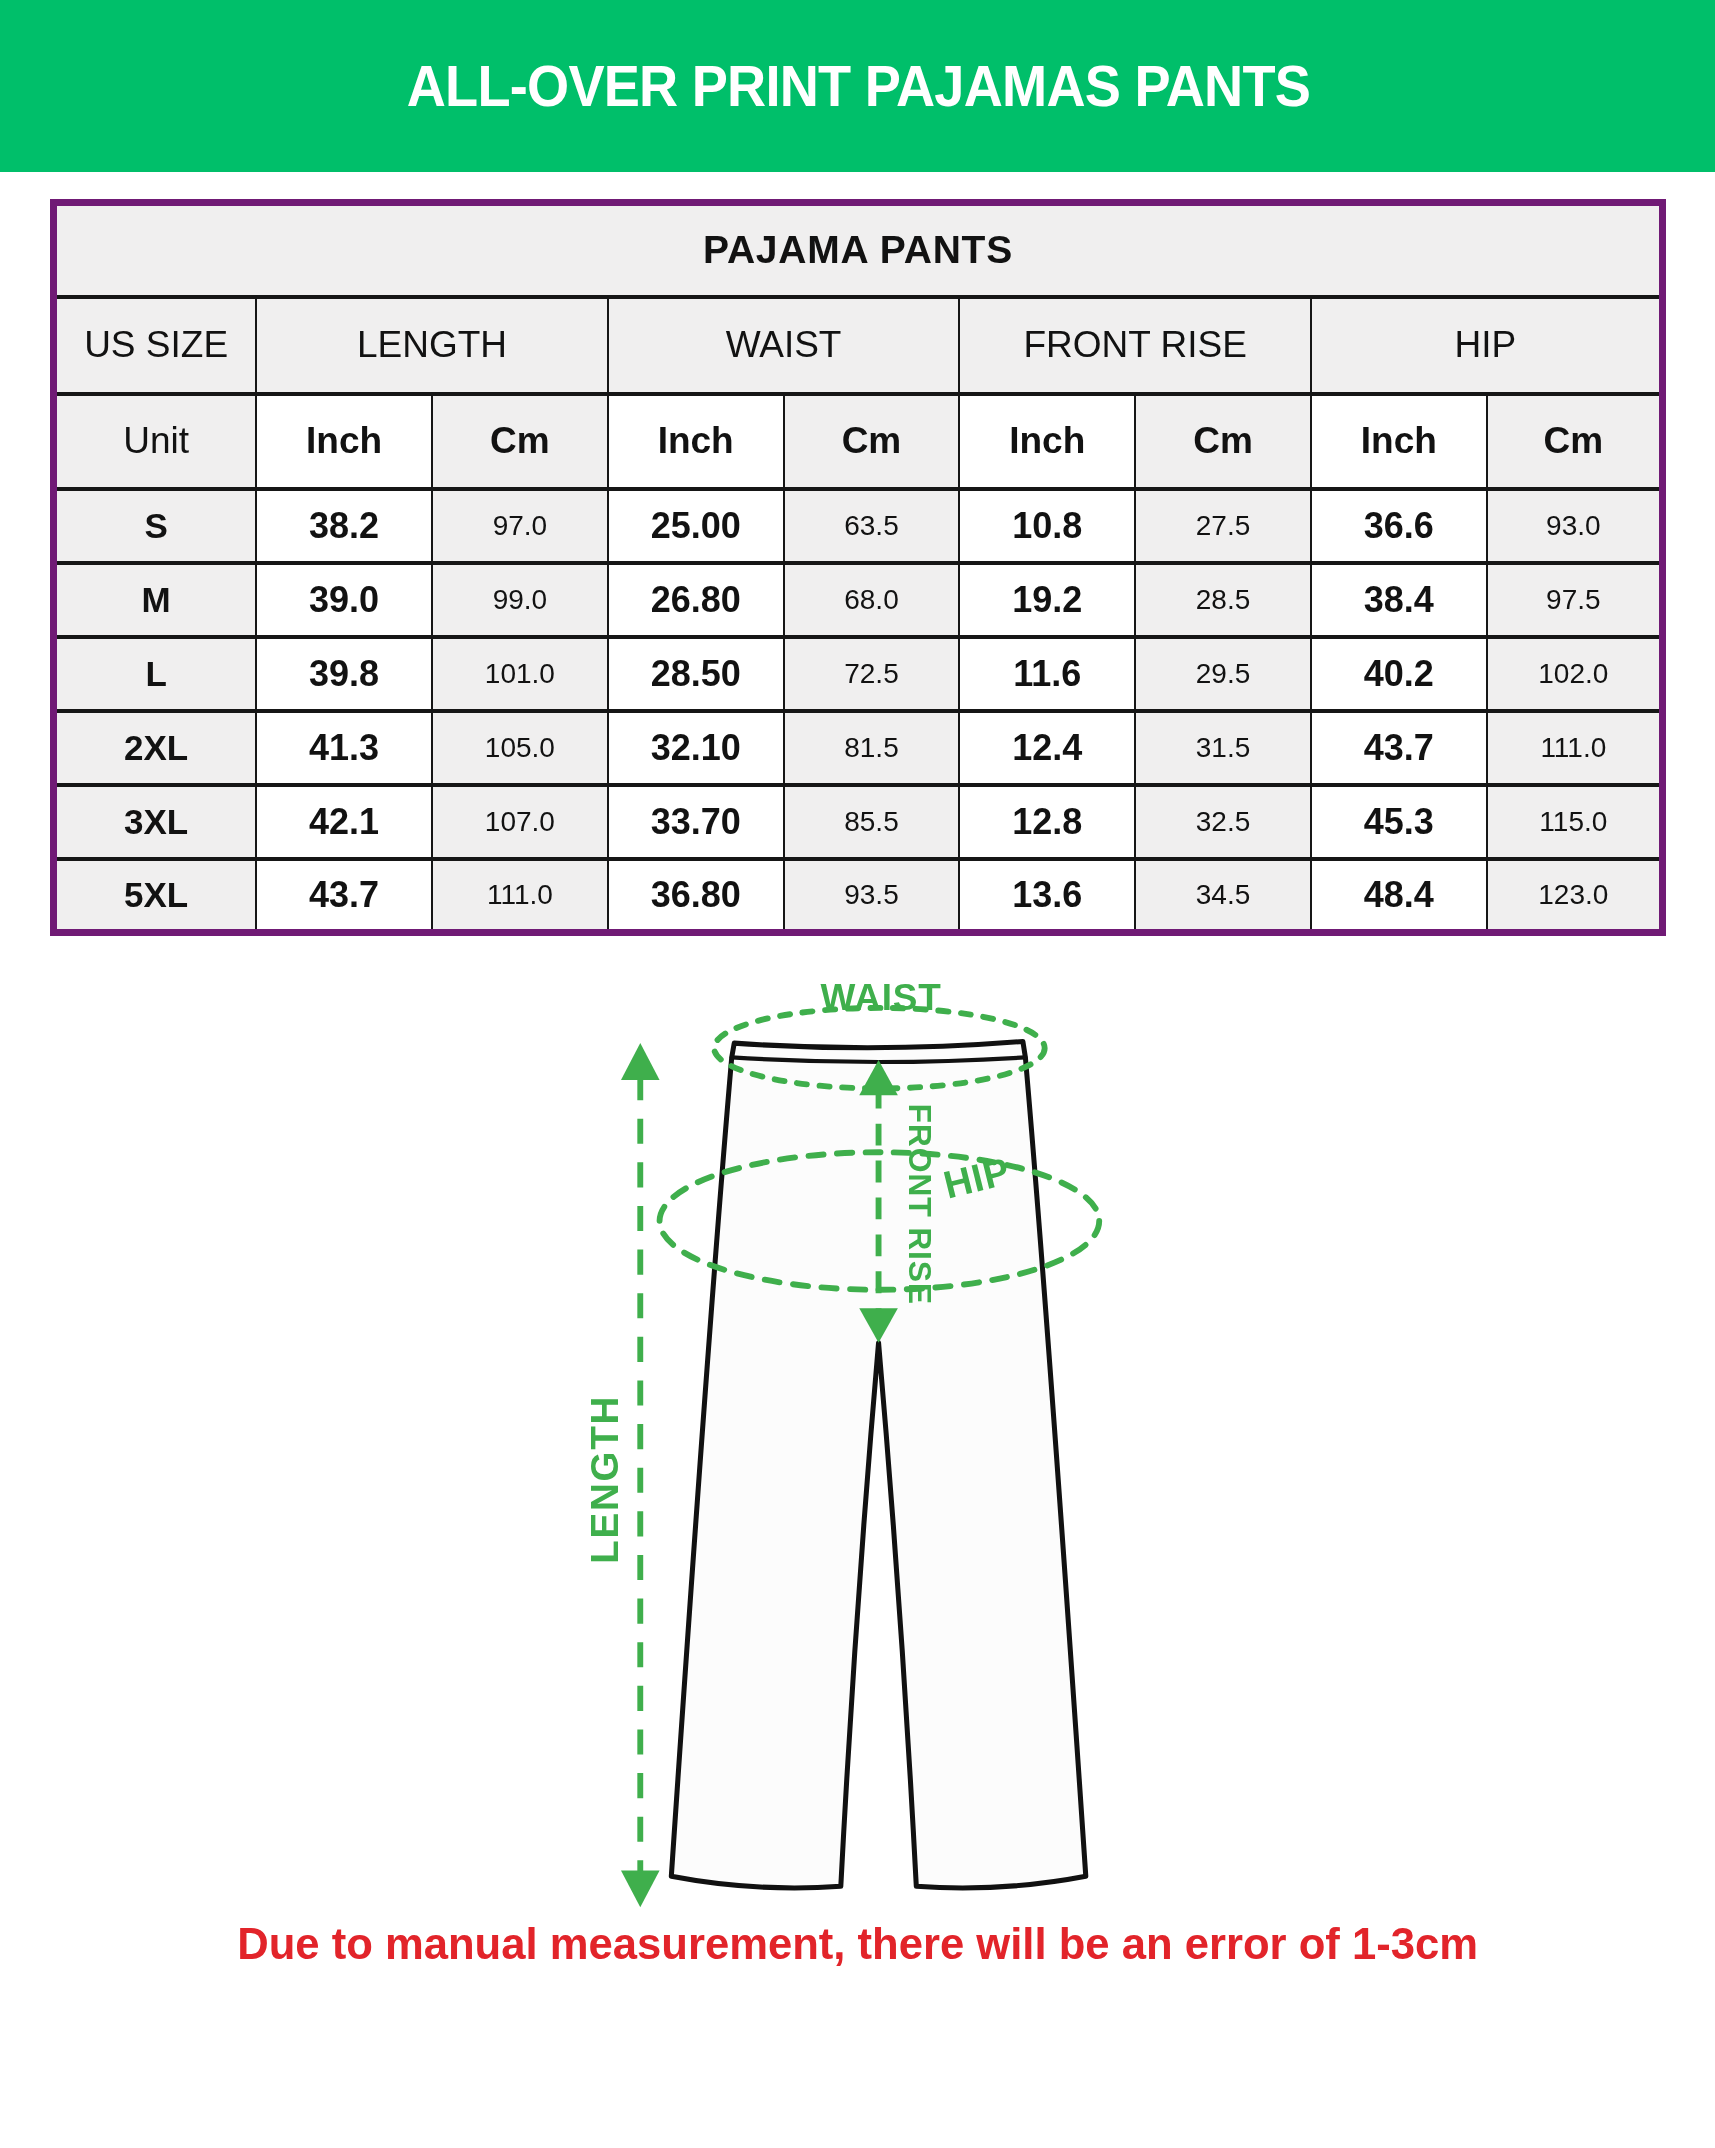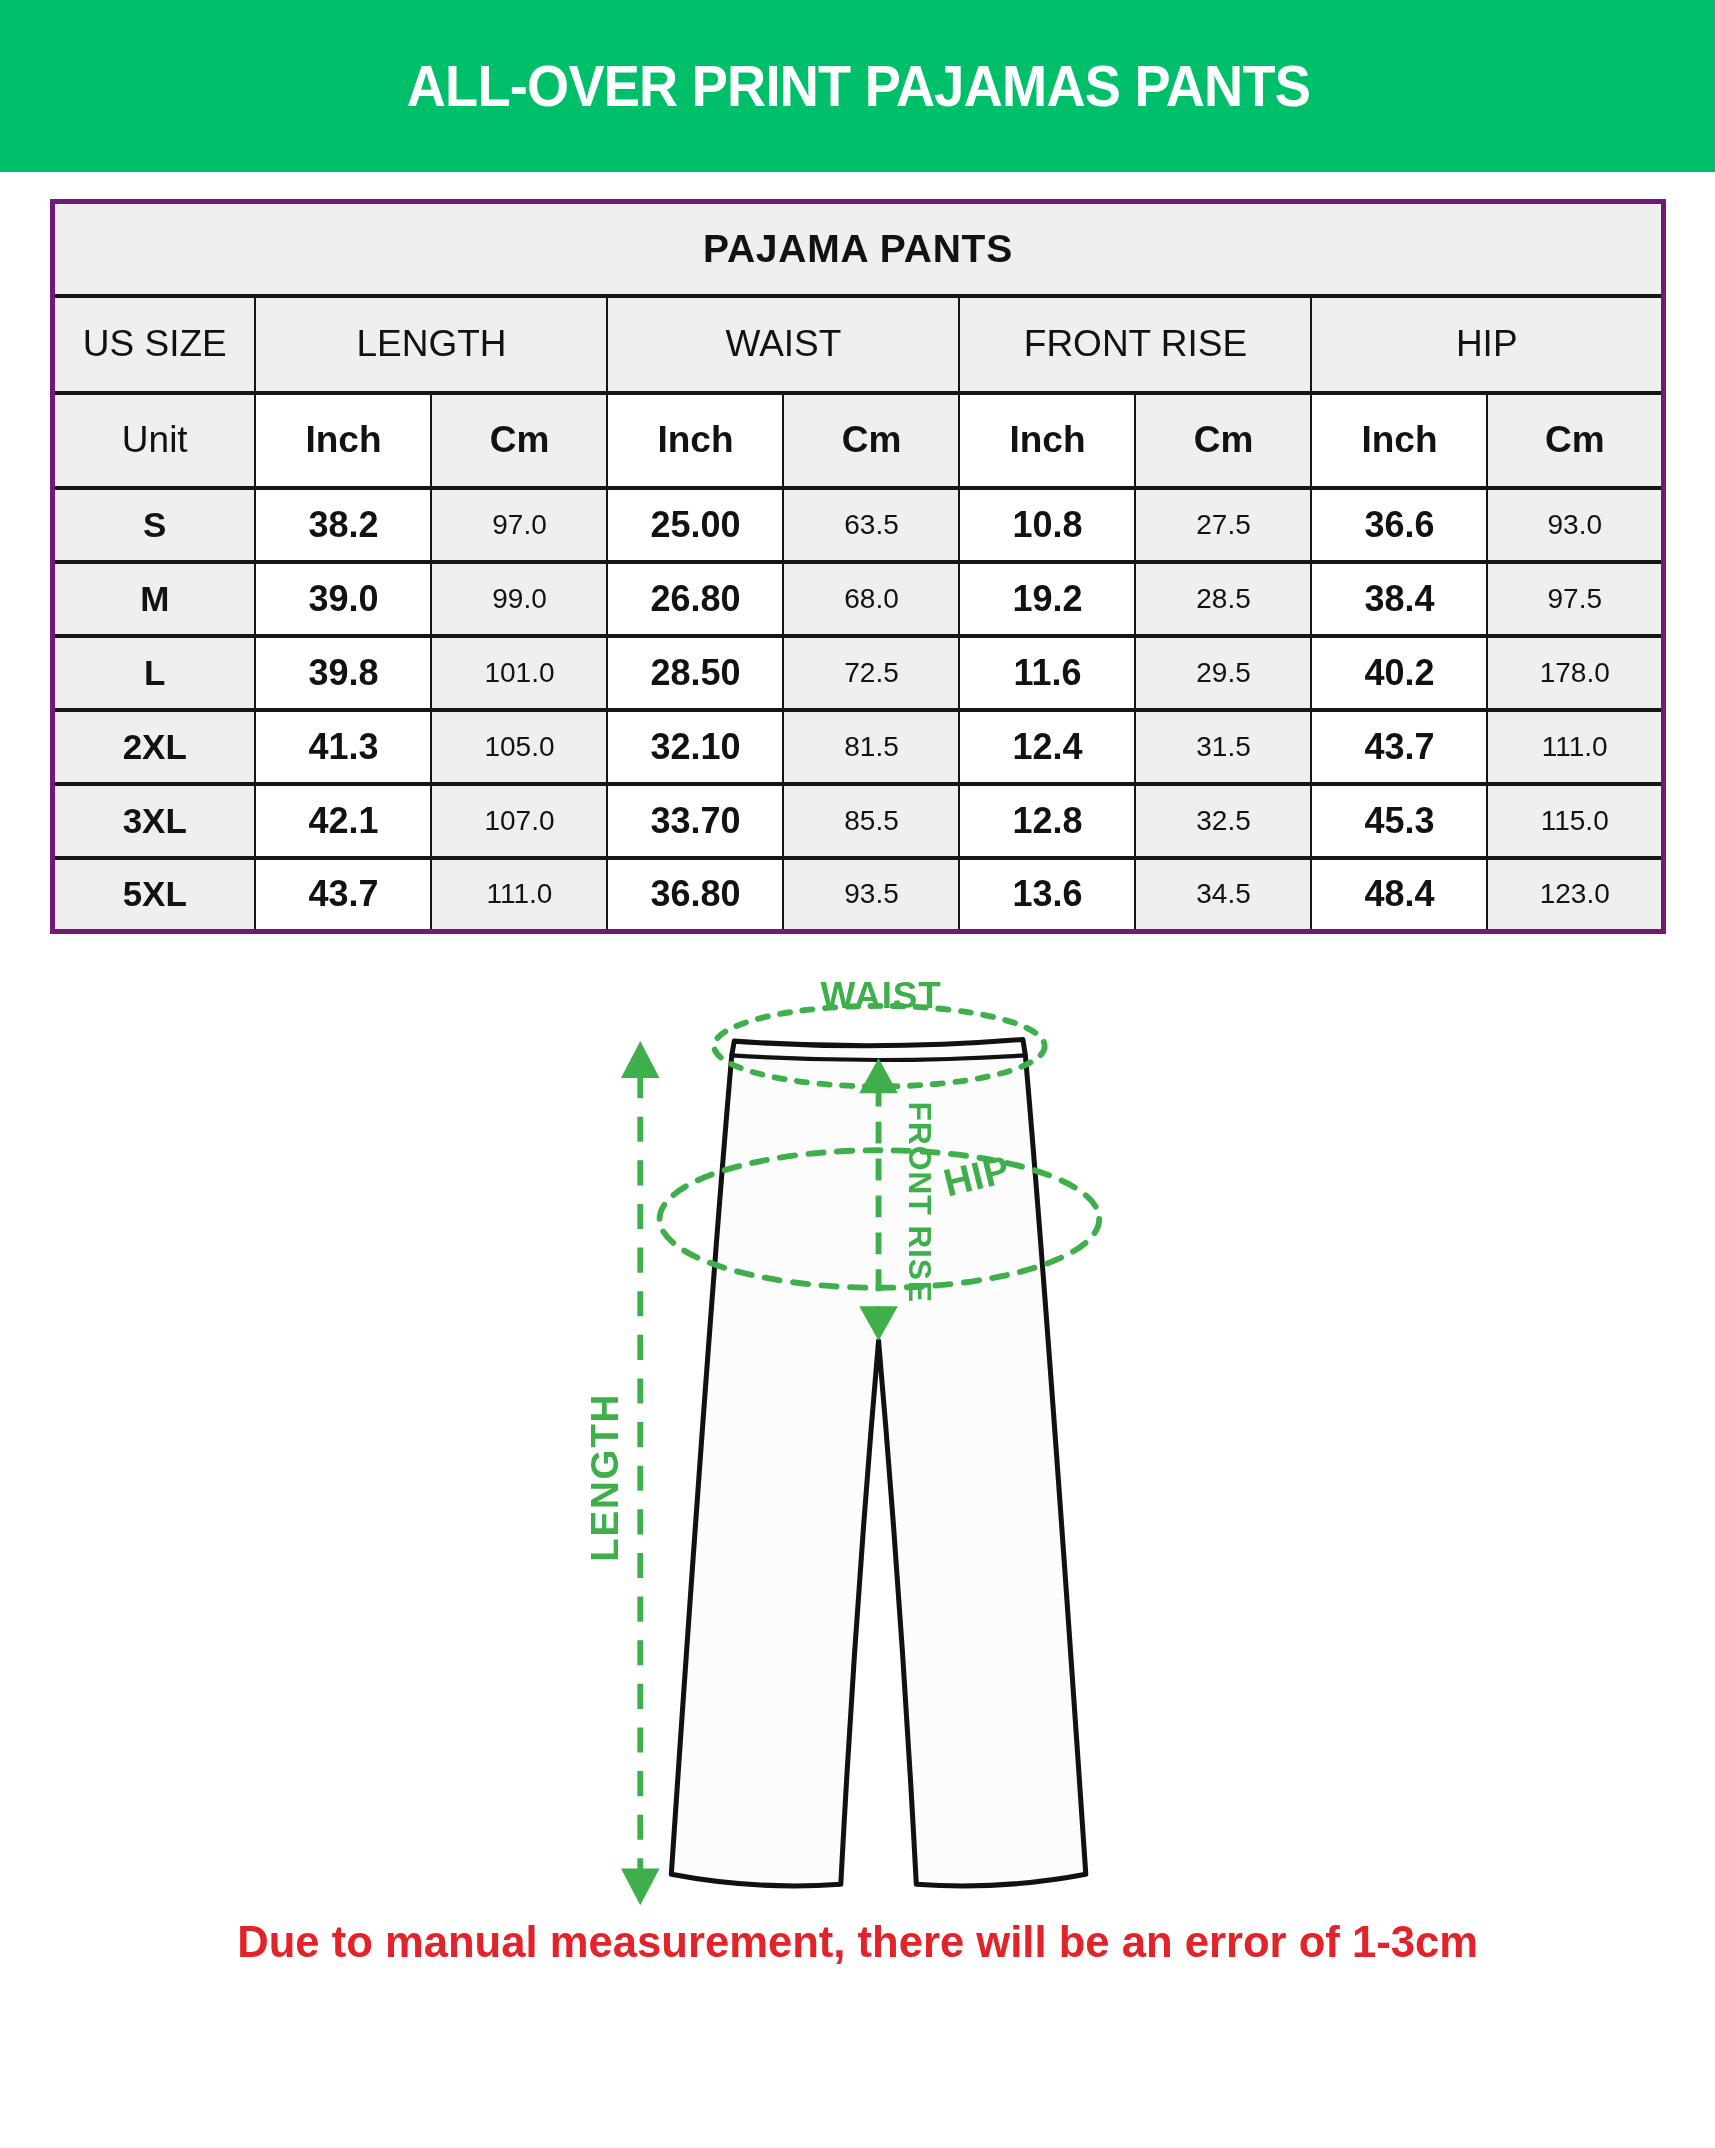--- a/index.html
+++ b/index.html
@@ -6,21 +6,21 @@
   body{width:1716px;font-family:"Liberation Sans",sans-serif;-webkit-font-smoothing:antialiased;}
 
   
   .banner{height:172px;background:#00bf6a;display:flex;align-items:center;justify-content:center;}
   .banner-title{color:#ffffff;font-weight:700;font-size:57px;letter-spacing:-0.8px;
                 transform:scaleX(0.95);transform-origin:center;white-space:nowrap;}
 
   
   .table-wrap{margin:27px 50px 0 50px;}
   table.size-chart{width:100%;border-collapse:collapse;table-layout:fixed;
-                   border:5px solid #701a75;margin-top:17px;}
+                   border:7px solid #701a75;margin-top:17px;}
   table.size-chart td, table.size-chart th{
       border:2.5px solid #161616;border-top-width:4.2px;border-bottom-width:4.2px;
       text-align:center;vertical-align:middle;padding:0;color:#121212;}
   .row-title{height:94px;}
   .row-group{height:97px;}
   .row-unit{height:95px;}
   tbody tr.data-row{height:74px;}
   .cell-title{background:#f0efef;font-weight:700;font-size:39px;letter-spacing:0.8px;}
   .cell-group{background:#f0efef;font-weight:400;font-size:37px;}
   .cell-unit-label{background:#f0efef;font-weight:400;font-size:37px;}
@@ -102,21 +102,21 @@
         </tr>
         <tr class="data-row">
           <td class="size">L</td>
           <td class="in">39.8</td>
           <td class="cm">101.0</td>
           <td class="in">28.50</td>
           <td class="cm">72.5</td>
           <td class="in">11.6</td>
           <td class="cm">29.5</td>
           <td class="in">40.2</td>
-          <td class="cm">178.0</td>
+          <td class="cm">102.0</td>
         </tr>
         <tr class="data-row">
           <td class="size">2XL</td>
           <td class="in">41.3</td>
           <td class="cm">105.0</td>
           <td class="in">32.10</td>
           <td class="cm">81.5</td>
           <td class="in">12.4</td>
           <td class="cm">31.5</td>
           <td class="in">43.7</td>

